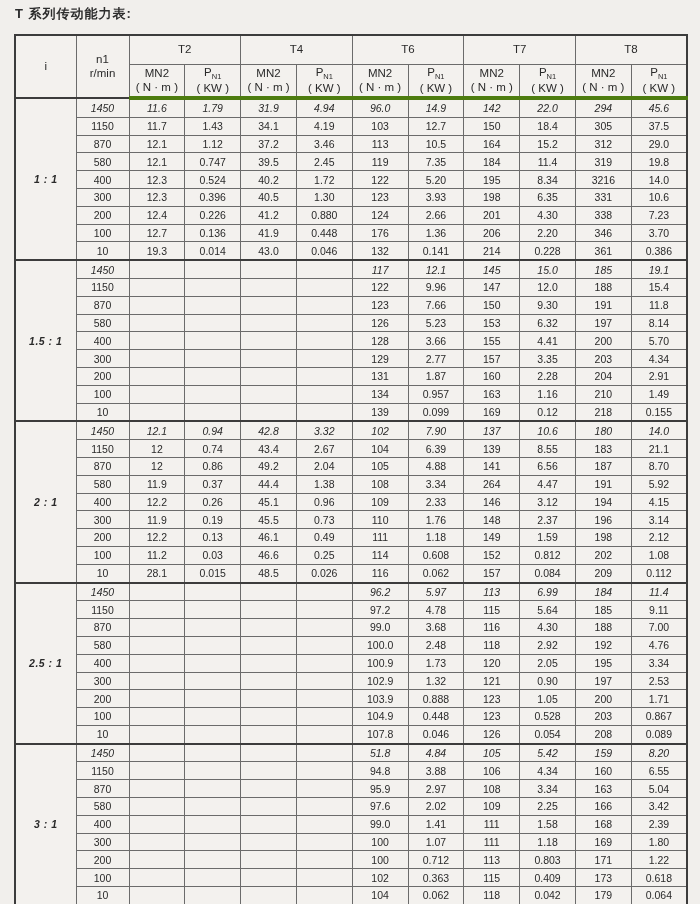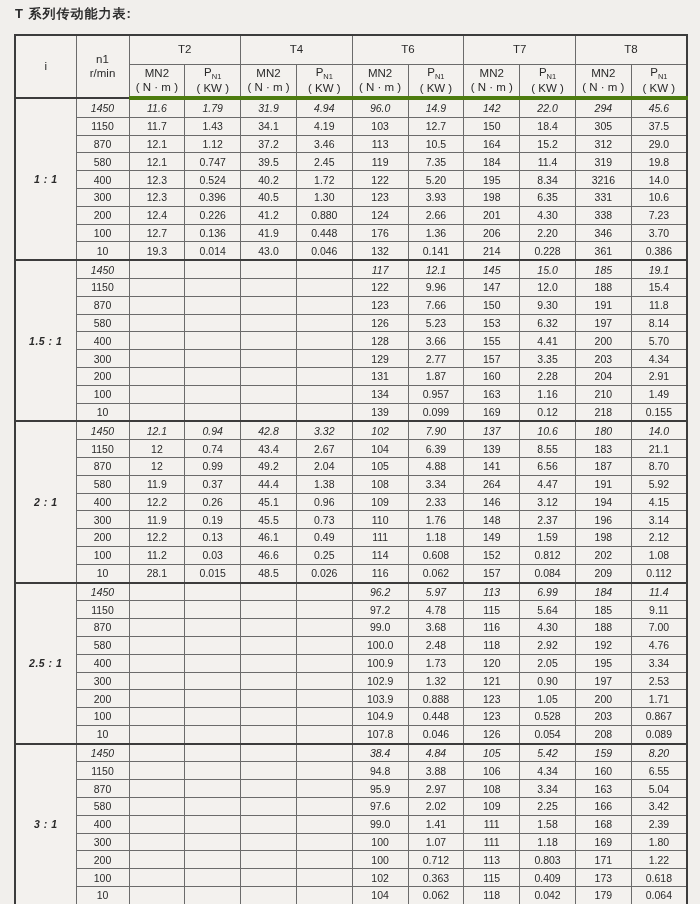--- a/index.html
+++ b/index.html
@@ -416,21 +416,21 @@
           <td>104</td>
           <td>6.39</td>
           <td>139</td>
           <td>8.55</td>
           <td>183</td>
           <td>21.1</td>
         </tr>
         <tr>
           <td class="n1-cell">870</td>
           <td>12</td>
-          <td>0.99</td>
+          <td>0.86</td>
           <td>49.2</td>
           <td>2.04</td>
           <td>105</td>
           <td>4.88</td>
           <td>141</td>
           <td>6.56</td>
           <td>187</td>
           <td>8.70</td>
         </tr>
         <tr>
@@ -629,21 +629,21 @@
           <td>208</td>
           <td>0.089</td>
         </tr>
         <tr class="block-start">
           <td rowspan="9" class="ratio-cell">3 : 1</td>
           <td class="n1-cell">1450</td>
           <td></td>
           <td></td>
           <td></td>
           <td></td>
-          <td>38.4</td>
+          <td>51.8</td>
           <td>4.84</td>
           <td>105</td>
           <td>5.42</td>
           <td>159</td>
           <td>8.20</td>
         </tr>
         <tr>
           <td class="n1-cell">1150</td>
           <td></td>
           <td></td>

